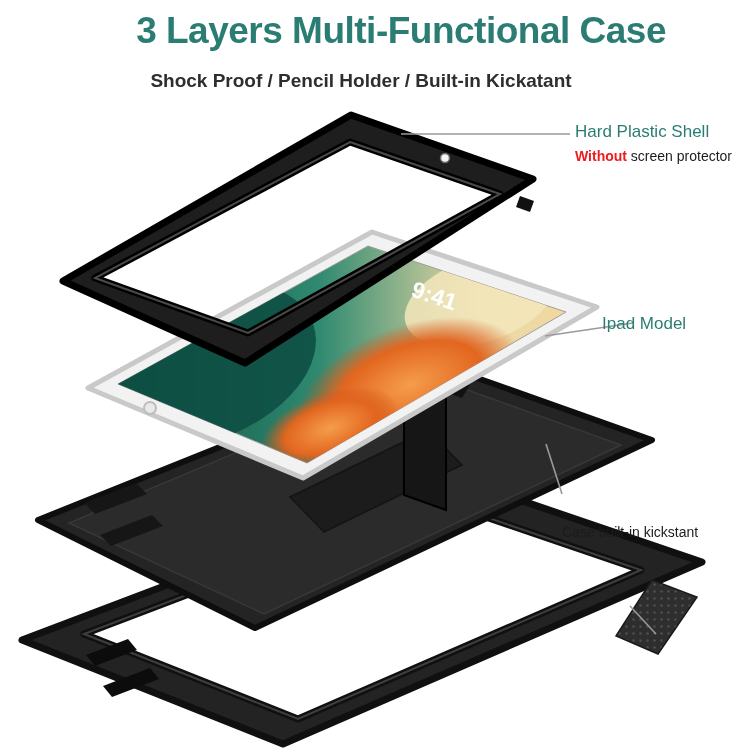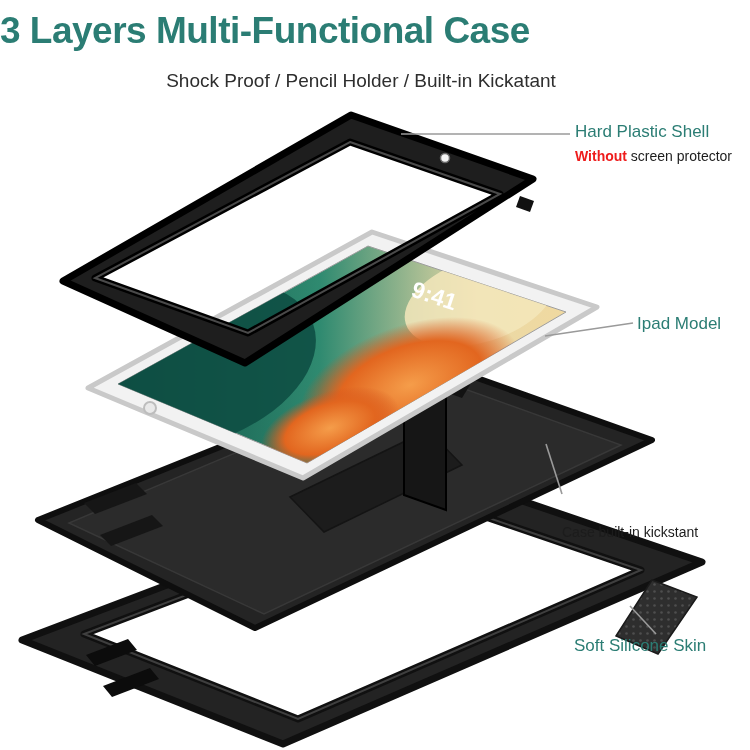--- a/index.html
+++ b/index.html
@@ -1,26 +1,26 @@
 <!DOCTYPE html>
 <html><head>
 <meta charset="utf-8">
 <style>
   html,body{margin:0;padding:0;background:#fff;}
   .canvas{
     position:relative;width:750px;height:750px;background:#ffffff;
     overflow:hidden;font-family:"Liberation Sans",sans-serif;
   }
   .title{
-    position:absolute;top:10px;left:0;width:666px;text-align:left;
+    position:absolute;top:10px;left:0;width:666px;text-align:right;
     font-size:37px;font-weight:800;color:#2b7d74;letter-spacing:-0.5px;margin:0;
   }
   .subtitle{
     position:absolute;top:70px;left:0;width:722px;text-align:center;
-    font-size:19px;font-weight:400;color:#2e2e2e;
+    font-size:19px;font-weight:700;color:#2e2e2e;
   }
   .art{position:absolute;left:0;top:0;width:750px;height:750px;}
   .anno-label{
     position:absolute;font-size:17px;font-weight:normal;color:#2b7d74;white-space:nowrap;
   }
   .anno-note{
     position:absolute;font-size:14px;color:#1c1c1c;white-space:nowrap;text-align:center;
   }
   .anno-note .red{color:#ee1c1c;font-weight:bold;}
   .anno-note.small{font-size:12px;}
@@ -100,19 +100,18 @@
       <line x1="546" y1="444" x2="562" y2="494"></line>
       <line x1="630" y1="606" x2="656" y2="634"></line>
     </g>
   </svg>
 
   <div class="anno-label" style="left:575px;top:122px">Hard Plastic Shell</div>
   <div class="anno-note" style="left:575px;top:148px">
     <span class="red">Without</span><span> screen protector</span>
   </div>
 
-  <div class="anno-label" style="left:637px;top:314px">Ipad Model</div>
+  <div class="anno-label" style="left:602px;top:314px">Ipad Model</div>
 
   <div class="anno-note" style="left:562px;top:524px">Case built-in kickstant</div>
 
-  <div class="anno-label" style="left:574px;top:636px">Soft Silicone Skin</div>
 
 </div>
 
 </body></html>

